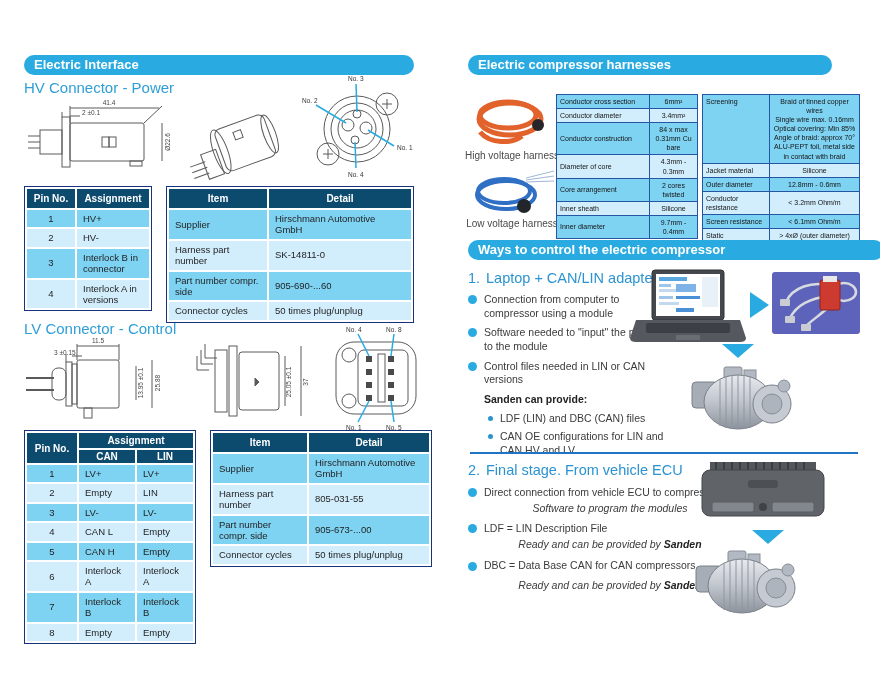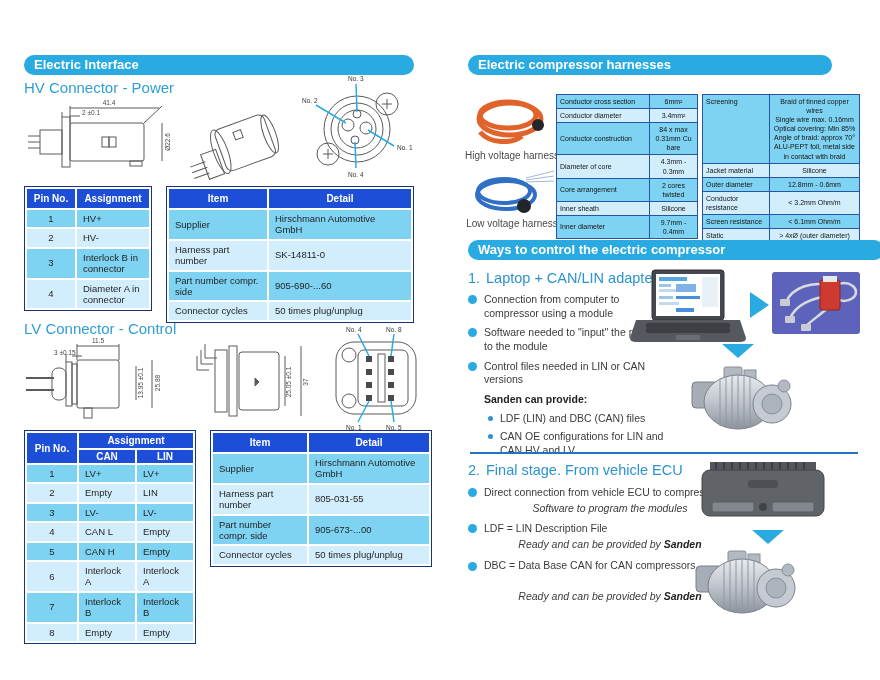--- a/index.html
+++ b/index.html
@@ -6,21 +6,21 @@
   .page{position:relative;width:880px;height:680px;background:#ffffff;overflow:hidden;
         font-family:"Liberation Sans", sans-serif;color:#3b3b3b;}
   .bar{position:absolute;height:20px;background:#29abe2;color:#fff;font-weight:bold;
        font-size:13px;line-height:20px;padding-left:10px;box-sizing:border-box;border-radius:10px;}
   .h-blue{position:absolute;color:#2e9fd6;font-size:15px;}
   .num-title{position:absolute;color:#2b93d1;font-size:14.5px;}
   .num-title .num{display:inline-block;width:18px;}
   
   .ctable{position:absolute;border-collapse:separate;border-spacing:2px;background:#fff;
           border:1px solid #16337c;table-layout:fixed;}
-  .ctable th{background:#1d4ed8;color:#fff;font-weight:bold;font-size:10px;padding:4px 3px;}
+  .ctable th{background:#0c4a6e;color:#fff;font-weight:bold;font-size:10px;padding:4px 3px;}
   .ctable td{font-size:9.5px;color:#1f1f1f;padding:3px 6px;line-height:1.2;}
   .ra{background:#7ed2f2;}
   .rb{background:#d2edfc;}
   .c{text-align:center;}
   
   .htable{position:absolute;border-collapse:collapse;table-layout:fixed;}
   .htable td{border:1px solid #2456a4;font-size:7px;padding:2px 3px;color:#141414;line-height:1.3;}
   .htable td.val{text-align:center;}
   .pre{white-space:pre-line;font-size:6.8px;}
   
@@ -137,21 +137,21 @@
       <tr>
         <td class="rb c">2</td>
         <td class="rb">HV-</td>
       </tr>
       <tr>
         <td class="ra c">3</td>
         <td class="ra">Interlock B in connector</td>
       </tr>
       <tr>
         <td class="rb c">4</td>
-        <td class="rb">Diameter A in connector</td>
+        <td class="rb">Interlock A in versions</td>
       </tr>
     </tbody>
   </table>
 
   <table class="ctable" style="left:166px;top:186px;width:248px;">
     <thead>
       <tr>
         <th style="width:92px;">Item</th>
         <th>Detail</th>
       </tr>
@@ -549,21 +549,21 @@
       <span class="btxt">Direct connection from vehicle ECU  to compressor</span>
     </div>
     <div class="btxt ital" style="padding-left:16px;margin-bottom:7px;">Software to program the modules</div>
     <div class="bullet" style="margin-bottom:2px;">
       <span class="dot"></span>
       <span class="btxt">LDF = LIN Description File</span>
     </div>
     <div class="btxt ital" style="padding-left:16px;margin-bottom:7px;">
       <span>Ready and can be provided by </span><span class="bold-dark">Sanden</span>
     </div>
-    <div class="bullet" style="margin-bottom:18px;align-items:center;">
+    <div class="bullet" style="margin-bottom:7px;align-items:center;">
       <span class="dot"></span>
       <span class="btxt">DBC =  Data Base CAN for CAN compressors</span>
     </div>
     <div class="btxt ital" style="padding-left:16px;">
       <span>Ready and can be provided by </span><span class="bold-dark">Sanden</span>
     </div>
   </div>
 
   <div class="imgbox" style="left:698px;top:458px;">
     <svg width="130" height="66" viewBox="0 0 130 66">

